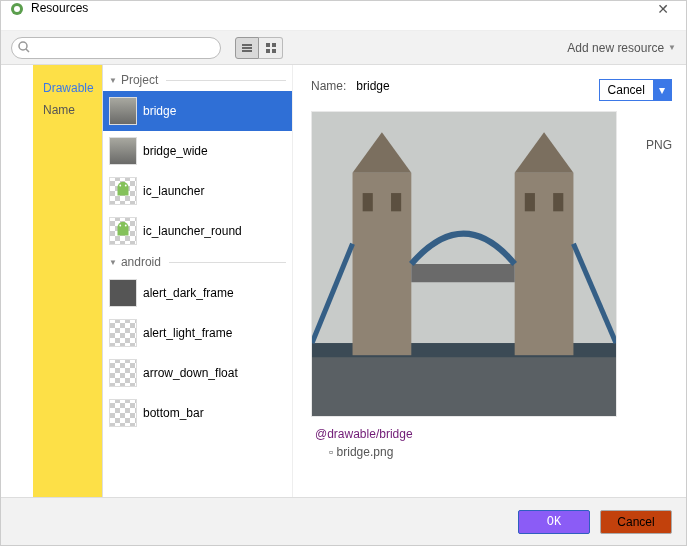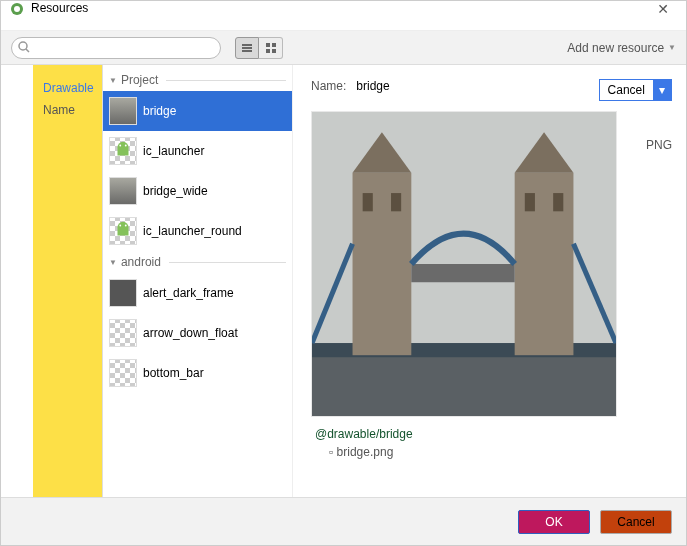--- a/index.html
+++ b/index.html
@@ -33,25 +33,25 @@
   .thumb.android svg {display:block;}
   .preview { flex: 1; padding: 14px 14px 8px 18px; display: flex; flex-direction: column; position:relative;}
   .preview-top { display: flex; align-items: flex-start; gap: 10px; margin-bottom: 10px; }
   .preview-top .name-lbl { color: #555; }
   .def-btn { border: 1px solid #3b78e7; height: 22px; display: flex; align-items: center; }
   .def-btn span:first-child { padding: 0 8px; }
   .def-btn .arrow { background: #3b78e7; color: #fff; padding: 0 6px; height: 100%; display:flex;align-items:center;}
   .png-badge { position:absolute; right:14px; top:48px; color:#555;margin-top:25px;}
   .imgbox { width: 306px; height: 306px; border: 1px solid #e8e8e8; margin-bottom: 8px; display:flex;align-items:center;justify-content:center; overflow:hidden;}
   .imgbox svg { width:100%; height:100%;}
-  .path { color: #14532d; margin: 2px 0 2px 4px;}
+  .path { color: #701a75; margin: 2px 0 2px 4px;}
   .file { color: #555; margin: 2px 0 0 18px;}
   .footer { height: 48px; border-top: 1px solid #ddd; display: flex; align-items: center; justify-content: flex-end; padding: 0 14px; gap: 10px; background:#f2f2f2;}
   .btn { height: 24px; min-width: 72px; border: 1px solid #aaa; background: #c2410c; border-radius: 2px; display:flex;align-items:center;justify-content:center;}
-  .btn.primary { background: #be185d; color: #fff; border-color: #2f5fbf; }
+  .btn.primary { background: #8b5cf6; color: #fff; border-color: #2f5fbf; font-family: Liberation Mono, monospace; }
   .tri { font-size: 8px; color:#888;}
   .reslist::-webkit-scrollbar{width:14px;} .reslist::-webkit-scrollbar-thumb{background:#ccc;border:3px solid #fff;border-radius:7px;}
 </style>
 </head>
 <body>
 
 <div class="titlebar">
   <span class="icon">
     <svg width="14" height="14" viewBox="0 0 14 14">
         <circle cx="7" cy="7" r="6" fill="#5b9e4d"></circle>
@@ -105,51 +105,55 @@
       <div class="group-hdr">
         <span class="tri">▼</span>
         <span>Project</span>
         <span class="line"></span>
       </div>
       <div class="res-item selected">
         <div class="thumb" style="background: linear-gradient(rgb(168, 168, 160), rgb(106, 106, 104));"></div>
         <span>bridge</span>
       </div>
       <div class="res-item">
+        <div class="thumb" style="background: linear-gradient(rgb(168, 168, 160), rgb(106, 106, 104));"></div>
+        <span>bridge_wide</span>
+      </div>
+      <div class="res-item">
         <div class="thumb android">
           <svg width="22" height="22" viewBox="0 0 24 24">
             <path fill="#84c15a" d="M6 8a6 6 0 0112 0v9H6z"></path>
             <circle cx="9" cy="6" r="1" fill="#fff"></circle>
             <circle cx="15" cy="6" r="1" fill="#fff"></circle>
           </svg>
         </div>
         <span>ic_launcher</span>
       </div>
       <div class="res-item">
-        <div class="thumb" style="background: linear-gradient(rgb(168, 168, 160), rgb(106, 106, 104));"></div>
-        <span>bridge_wide</span>
-      </div>
-      <div class="res-item">
         <div class="thumb android">
           <svg width="22" height="22" viewBox="0 0 24 24">
             <path fill="#84c15a" d="M6 8a6 6 0 0112 0v9H6z"></path>
             <circle cx="9" cy="6" r="1" fill="#fff"></circle>
             <circle cx="15" cy="6" r="1" fill="#fff"></circle>
           </svg>
         </div>
         <span>ic_launcher_round</span>
       </div>
       <div class="group-hdr">
         <span class="tri">▼</span>
         <span>android</span>
         <span class="line"></span>
       </div>
       <div class="res-item">
         <div class="thumb dark"></div>
         <span>alert_dark_frame</span>
+      </div>
+      <div class="res-item">
+        <div class="thumb"></div>
+        <span>alert_light_frame</span>
       </div>
       <div class="res-item">
         <div class="thumb"></div>
         <span>arrow_down_float</span>
       </div>
       <div class="res-item">
         <div class="thumb"></div>
         <span>bottom_bar</span>
       </div>
     </div>

